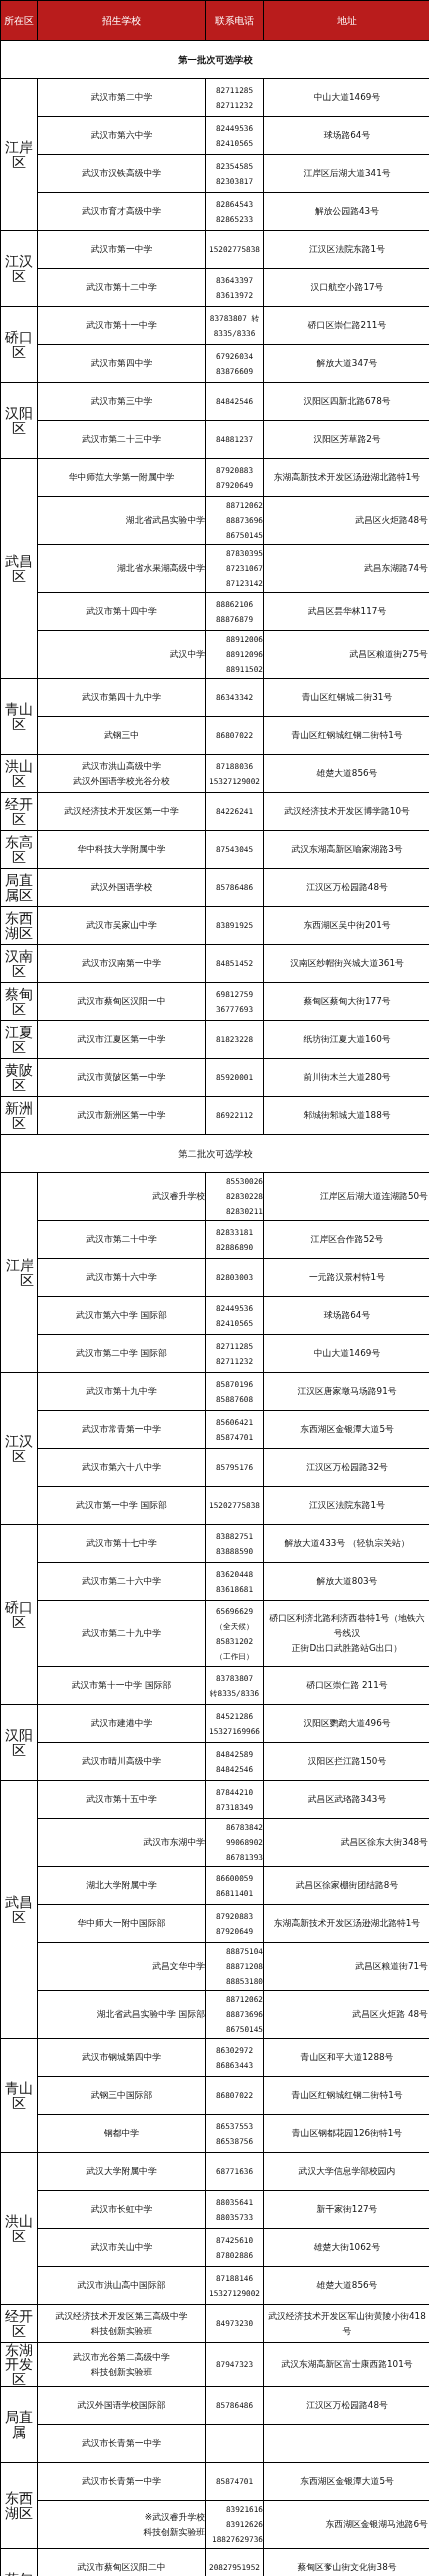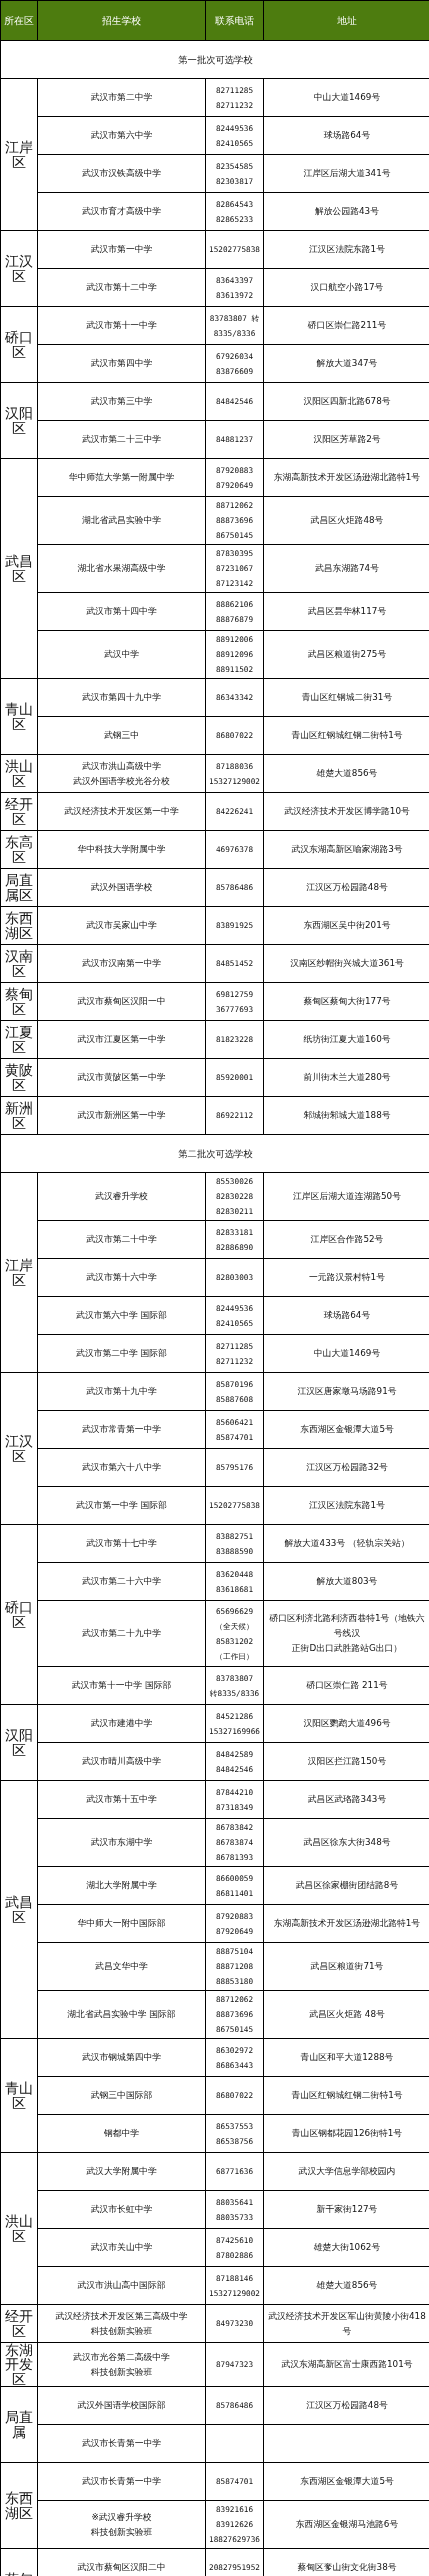--- a/index.html
+++ b/index.html
@@ -3,25 +3,25 @@
 <meta charset="utf-8">
 <style>
   html, body { margin: 0; padding: 0; background: #ffffff; }
   body { width: 430px; font-family: "DejaVu Sans", "Liberation Sans", sans-serif; color: #111; }
   table { border-collapse: collapse; width: 430px; table-layout: fixed; }
   td, th { border: 0.8px solid #000; text-align: center; vertical-align: middle; padding: 0; font-size: 8.8px; line-height: 15px; font-weight: normal; }
   col.c-dist { width: 37px; }
   col.c-school { width: 168px; }
   col.c-phone { width: 58px; }
   col.c-addr { width: 167px; }
-  thead th { background: #4d7c0f; color: #ffffff; height: 39px; font-size: 9.8px; font-family: Liberation Serif, serif; }
+  thead th { background: #b91c1c; color: #ffffff; height: 39px; font-size: 9.8px; font-family: Liberation Serif, serif; }
   .section td { height: 37px; font-size: 9.3px; }
-  .section.bold td { font-weight: normal; }
+  .section.bold td { font-weight: bold; }
   tr.row td { height: 37px; }
-  tr.row.h3 td { height: 47px; }
+  tr.row.h3 td { height: 47px; text-align: right; }
   tr.row.h4 td { height: 65px; }
   td.dist { font-size: 14px; line-height: 14.4px; padding: 0 3px; }
   td.phone { font-family: "DejaVu Sans Mono", "Liberation Mono", monospace; font-size: 7.7px; line-height: 15px; }
   td.addr { padding: 0 2.1px; }
   .line { display: block; }
 </style>
 </head>
 <body>
 
 <table>
@@ -276,21 +276,21 @@
         <td class="addr">
           <span class="line">武汉经济技术开发区博学路10号</span>
         </td>
       </tr>
       <tr class="row">
         <td class="dist" rowspan="1">东高区</td>
         <td class="school">
           <span class="line">华中科技大学附属中学</span>
         </td>
         <td class="phone">
-          <span class="line">46976378</span>
+          <span class="line">87543045</span>
         </td>
         <td class="addr">
           <span class="line">武汉东湖高新区喻家湖路3号</span>
         </td>
       </tr>
       <tr class="row">
         <td class="dist" rowspan="1">局直属区</td>
         <td class="school">
           <span class="line">武汉外国语学校</span>
         </td>
@@ -574,21 +574,21 @@
         <td class="addr">
           <span class="line">武昌区武珞路343号</span>
         </td>
       </tr>
       <tr class="row h3">
         <td class="school">
           <span class="line">武汉市东湖中学</span>
         </td>
         <td class="phone">
           <span class="line">86783842</span>
-          <span class="line">86783874</span>
+          <span class="line">99068902</span>
           <span class="line">86781393</span>
         </td>
         <td class="addr">
           <span class="line">武昌区徐东大街348号</span>
         </td>
       </tr>
       <tr class="row">
         <td class="school">
           <span class="line">湖北大学附属中学</span>
         </td>

